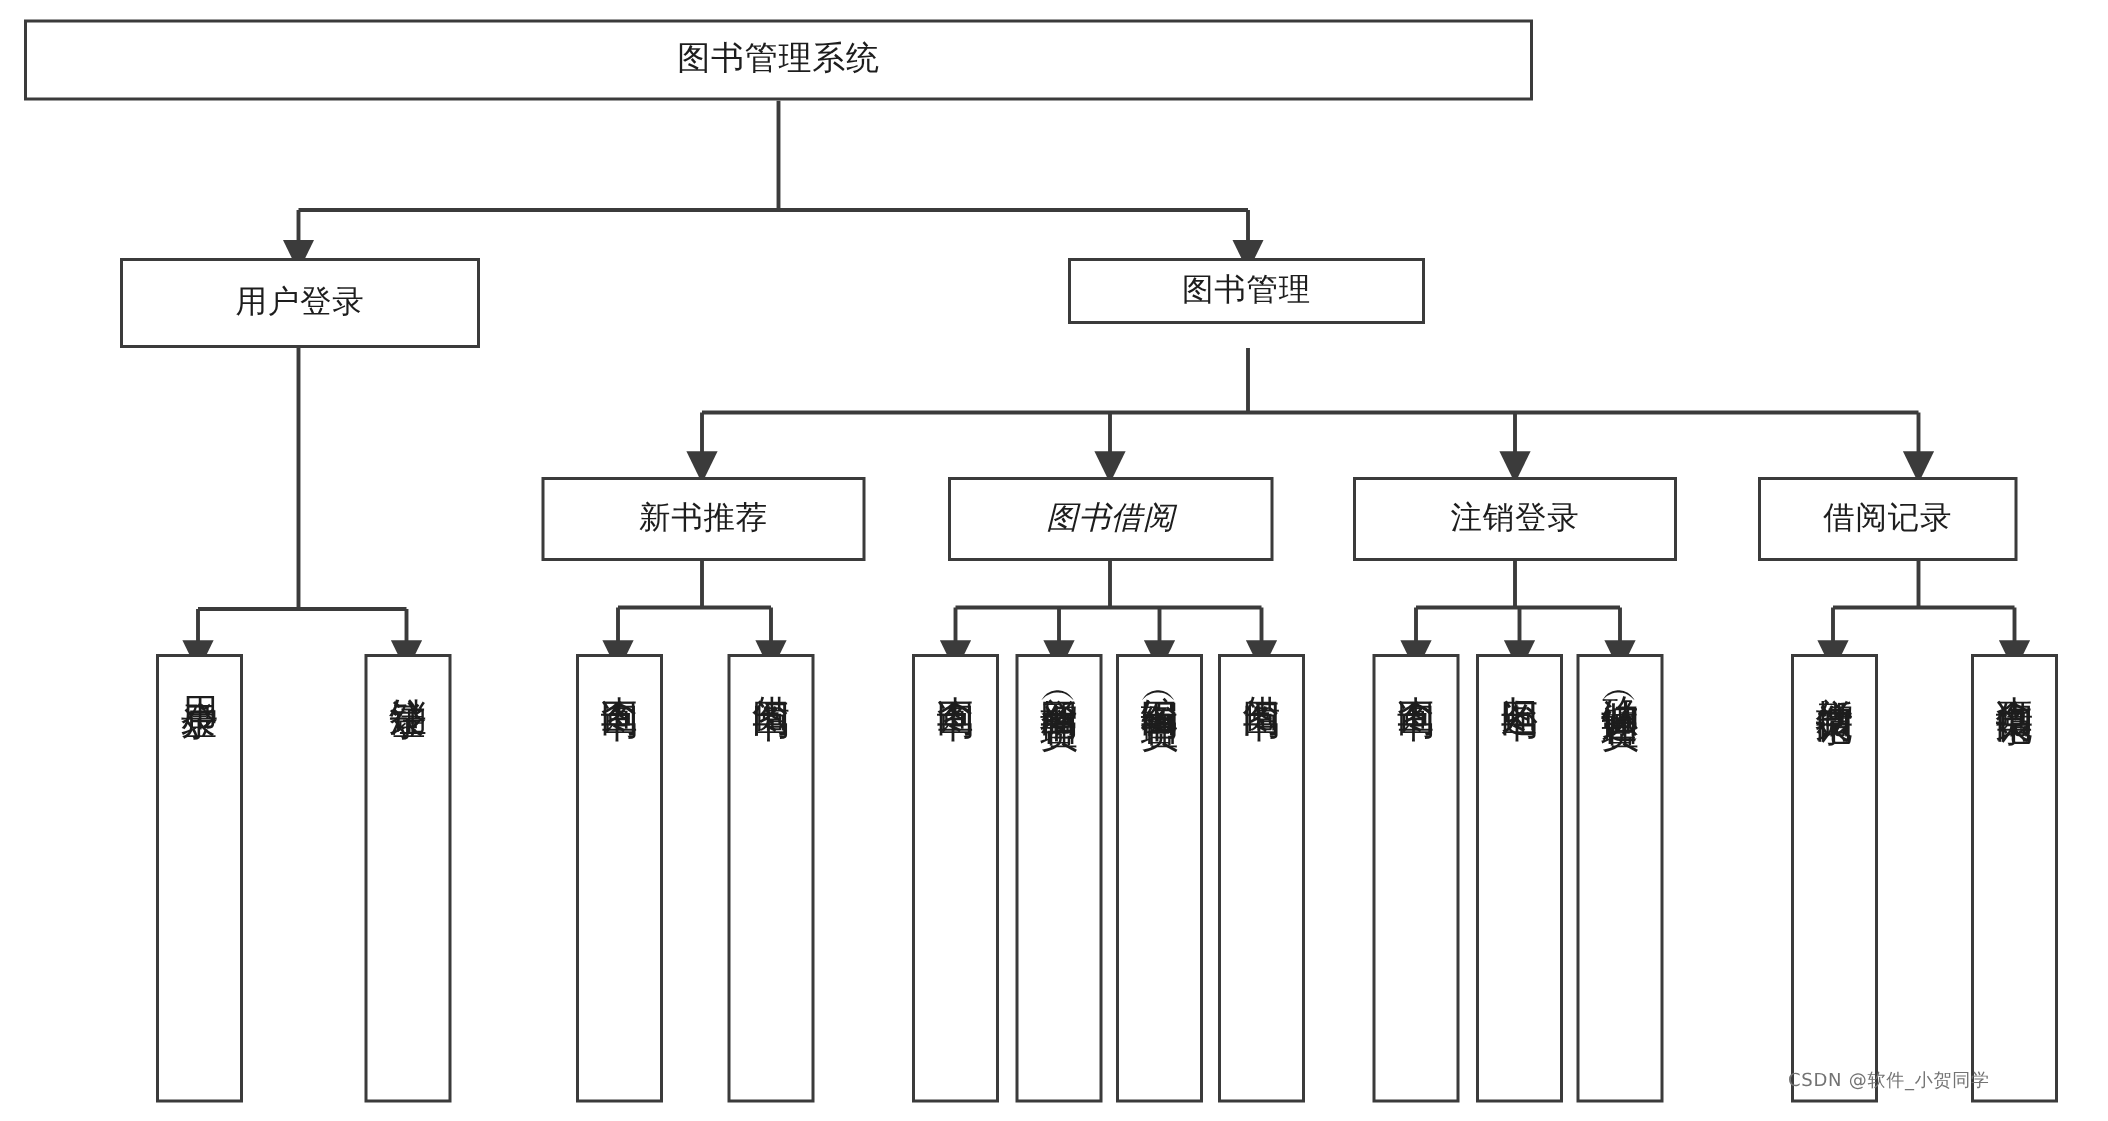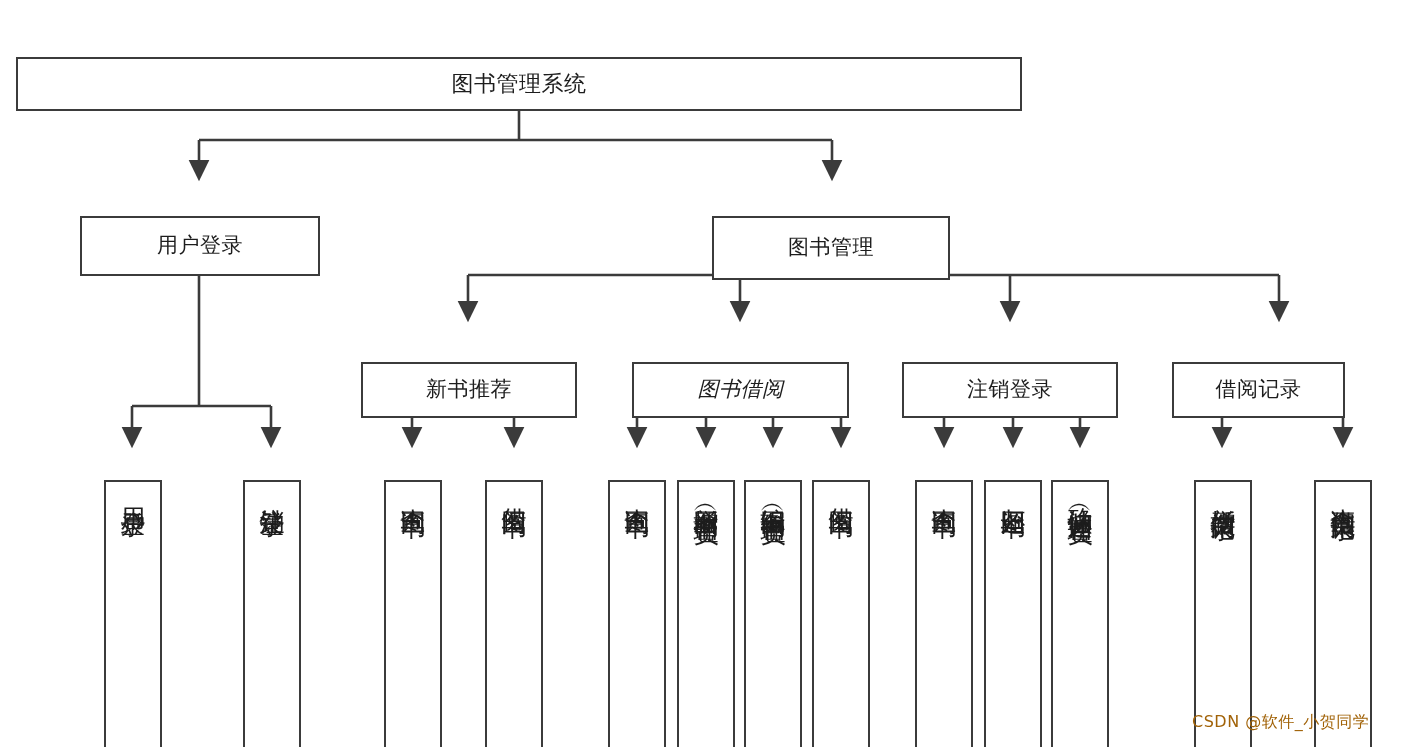--- a/index.html
+++ b/index.html
@@ -27,21 +27,20 @@
   }
   .node {
     position: absolute;
     box-sizing: border-box;
     border: 2.2px solid #3b3b3b;
     background: #ffffff;
     display: flex;
     align-items: center;
     justify-content: center;
     color: #1d1d1d;
-    margin-top: 44px;
   }
   .node .label {
     display: block;
     text-align: center;
     line-height: 1.14;
     letter-spacing: 0.5px;
   }
   
   .node.h .label {
     writing-mode: horizontal-tb;
@@ -59,22 +58,22 @@
   .node.v .label {
     writing-mode: vertical-rl;
     text-orientation: upright;
     font-size: 25px;
     line-height: 1.0;
     letter-spacing: 2px;
     white-space: nowrap;
   }
   .watermark {
     position: absolute;
-    font-size: 16px;
-    color: #a16207;
+    font-size: 12px;
+    color: #737373;
     letter-spacing: 0.5px;
     white-space: nowrap;
     user-select: none;
   }
 </style>
 </head>
 <body>
 
 <div id="diagram-root">
 
@@ -128,21 +127,21 @@
     </g>
   </svg>
 
   <div class="node h root" style="left:16px; top:13px; width:1006px; height:54px;">
     <span class="label">图书管理系统</span>
   </div>
 
   <div class="node h" style="left:80px; top:172px; width:240px; height:60px;">
     <span class="label">用户登录</span>
   </div>
-  <div class="node h" style="left:712px; top:172px; width:238px; height:64px;">
+  <div class="node h" style="left:712px; top:172px; width:238px; height:44px;">
     <span class="label">图书管理</span>
   </div>
 
   <div class="node h" style="left:361px; top:318px; width:216px; height:56px;">
     <span class="label">新书推荐</span>
   </div>
   <div class="node h" style="left:632px; top:318px; width:217px; height:56px;font-style:italic;">
     <span class="label">图书借阅</span>
   </div>
   <div class="node h" style="left:902px; top:318px; width:216px; height:56px;">

